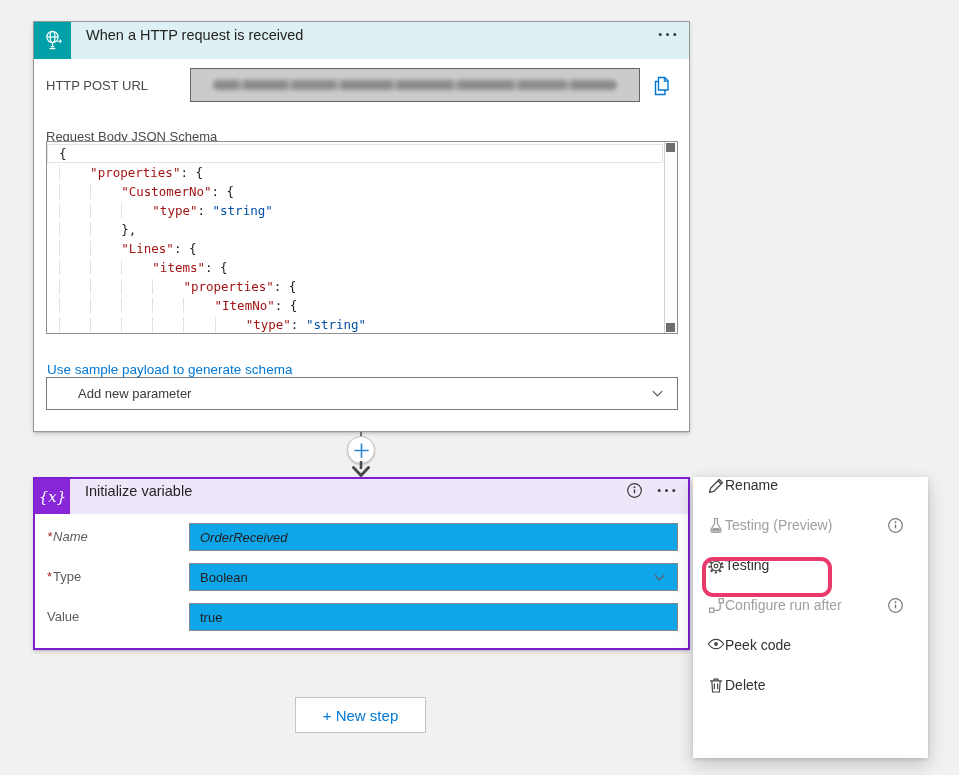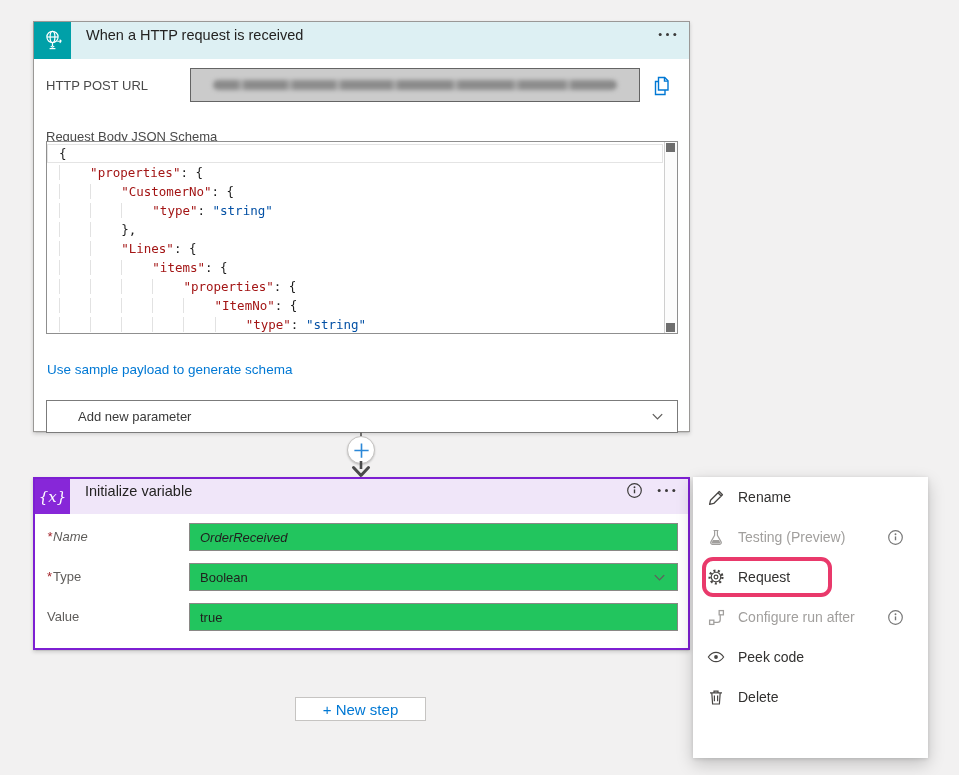--- a/index.html
+++ b/index.html
@@ -35,51 +35,51 @@
   .ind { border-left:1px solid #e2e2e2; }
   .tk-key { color: #A31515; }
   .tk-str { color: #0451A5; }
   .tk-p { color:#1c1c1c; }
   #code-scrollbar { position:absolute; right:0; top:0; bottom:0; width:13px; border-left:1px solid #cfcfcf; background:#fcfcfc; }
   .sb-thumb { position:absolute; right:2px; width:9px; height:9px; background:#6e6e6e; }
   .sb-thumb.top { top:1px; } .sb-thumb.bottom { bottom:1px; }
 
   #sample-link { position:absolute; left:13px; top:340px; font-size:13.5px; color:var(--blue); text-decoration:none; cursor:pointer; }
   .combobox { position:absolute; display:flex; align-items:center; background:#fff; border:1px solid #7b7b7b; font-size:13px; color:#3a3a3a; padding:0 12px; cursor:pointer; }
-  #add-param-box { left:12px; top:378px; width:632px; height:33px;padding-left:31px; }
+  #add-param-box { left:12px; top:355px; width:632px; height:33px;padding-left:31px; }
   .chev { margin-left:auto; color:#605e5c; display:flex; align-items:center; }
   #conn-line { position:absolute; left:360px; top:432px; width:2px; height:6px; background:#6f6e6d; }
   #plus-circle { position:absolute; left:347px; top:436px; width:28px; height:28px; border-radius:50%; background:#fff; border:1px solid #c4c2c0; box-shadow:0 1px 2px rgba(0,0,0,.2); display:flex; align-items:center; justify-content:center; cursor:pointer; }
   #arrow-down { position:absolute; left:349px; top:461px; }
 
   
   #action-card { left:33px; top:477px; width:657px; height:173px; border:2px solid #7D1FD2; }
   #action-card .card-header { height:35px; }
   #action-card .hdr-icon { background: var(--purple); width:35px; height:35px; flex-basis:35px; }
   #action-card .hdr-strip { background: var(--purple-light); }
   #xvar-glyph { color:#fff; font-family:"DejaVu Serif", serif; font-style:italic; font-size:15px; }
   .field-row { position:absolute; left:0; width:100%; height:28px; }
   .field-label { position:absolute; left:12px; top:6px; font-size:13px; color:#5f5d5b; }
   .req-star { color:#A4262C; margin-right:1px; }
-  .textbox { position:absolute; left:154px; top:0; width:489px; height:28px; border:1px solid #8a8886; background:#22c55e; font-size:13px; color:#201f1e; display:flex; align-items:center; padding:0 10px; }
+  .textbox { position:absolute; left:154px; top:0; width:489px; height:28px; border:1px solid #8a8886; background:#0ea5e9; font-size:13px; color:#201f1e; display:flex; align-items:center; padding:0 10px; }
   .textbox.dropdown { cursor:pointer; }
 
   
   #context-menu { position:absolute; left:693px; top:477px; width:235px; height:281px; background:#fff; box-shadow:0 6px 16px rgba(0,0,0,.2), 0 1px 4px rgba(0,0,0,.12); }
   #context-menu-items { padding-top:0; }
-  .menu-item { position:relative; height:40px; display:flex; align-items:center; gap:13px; padding:0 14px; color:#484644; cursor:pointer; }
+  .menu-item { position:relative; height:40px; display:flex; align-items:flex-start; padding:0 14px; color:#484644; cursor:pointer; }
   .menu-item.disabled { color:#a19f9d; cursor:default; }
   .mi-icon { width:18px; display:flex; align-items:center; justify-content:center; }
   .mi-label { font-size:14px; color:#323130; }
   .menu-item.disabled .mi-label { color:#a19f9d; }
   .mi-info { margin-left:auto; margin-right:10px; display:flex; color:#767676; cursor:pointer; }
   .hl-ring { position:absolute; left:9px; top:0px; width:130px; height:40px; border:4px solid var(--hl-red); border-radius:11px; pointer-events:none; }
 
   
-  #new-step-btn { position:absolute; left:295px; top:697px; width:131px; height:24px; background:#fff; border:1px solid #c6c4c2; color:var(--blue); font-size:15px; display:flex; align-items:center; justify-content:center; cursor:pointer; }
+  #new-step-btn { position:absolute; left:295px; top:697px; width:131px; height:36px; background:#fff; border:1px solid #c6c4c2; color:var(--blue); font-size:15px; display:flex; align-items:center; justify-content:center; cursor:pointer; }
 
   svg { display:block; }
 </style>
 </head>
 <body>
 
 <div id="stage">
 
   <div class="card" id="trigger-card">
     <div class="card-header">
@@ -255,21 +255,21 @@
           </span>
         </div>
         <div class="menu-item">
           <span class="mi-icon">
             <svg width="18" height="18" viewBox="0 0 20 20">
               <circle cx="10" cy="10" r="7.1" fill="none" stroke="currentColor" stroke-width="2.6" stroke-dasharray="2.3 2.65"></circle>
               <circle cx="10" cy="10" r="5.3" fill="none" stroke="currentColor" stroke-width="1.3"></circle>
               <circle cx="10" cy="10" r="2.1" fill="none" stroke="currentColor" stroke-width="1.3"></circle>
             </svg>
           </span>
-          <span class="mi-label">Request</span>
+          <span class="mi-label">Testing</span>
           <div class="hl-ring"></div>
         </div>
         <div class="menu-item disabled">
           <span class="mi-icon">
             <svg width="17" height="17" viewBox="0 0 16 16">
               <rect x="1.5" y="10.5" width="4" height="4" fill="none" stroke="currentColor" stroke-width="1.2"></rect>
               <rect x="10.5" y="1.5" width="4" height="4" fill="none" stroke="currentColor" stroke-width="1.2"></rect>
               <path d="M5.5 12.5h3.5a2.5 2.5 0 002.5-2.5V5.5" fill="none" stroke="currentColor" stroke-width="1.2"></path>
             </svg>
           </span>

